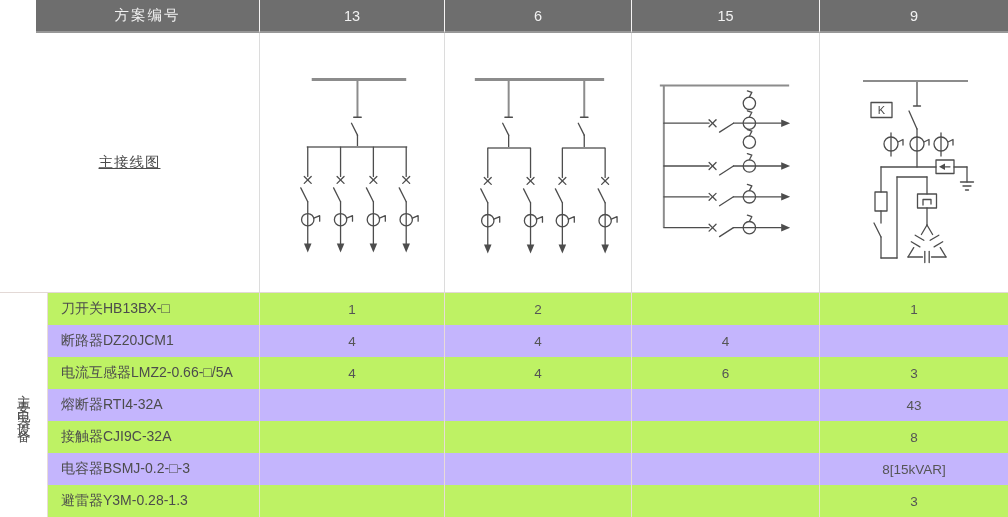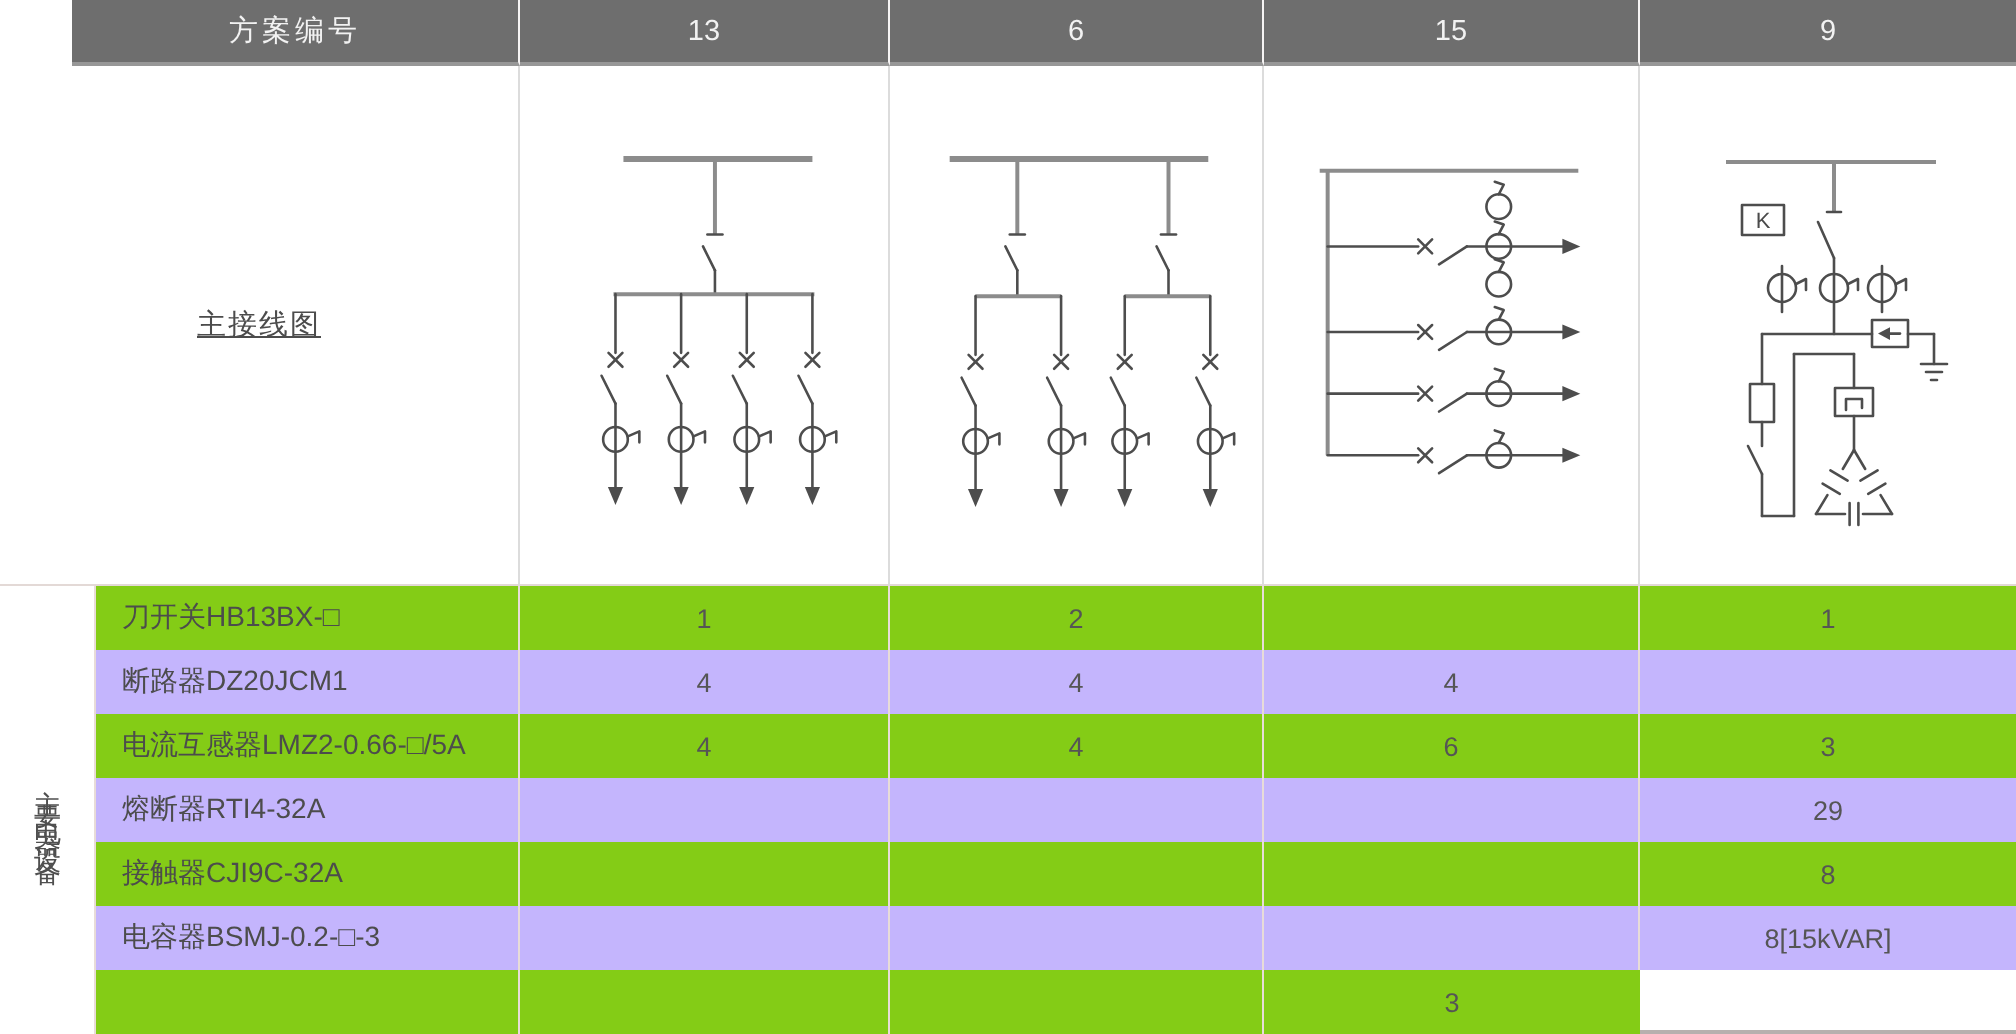--- a/index.html
+++ b/index.html
@@ -39,21 +39,21 @@
     font-size:14px;color:#4c4c4c;
     display:flex;align-items:center;
     padding-left:13px;border-right:1px solid #e8dcd8;
   }
   .val{
     font-size:13.5px;color:#555;
     display:flex;align-items:center;justify-content:center;
     border-right:1px solid #e8dcd8;
   }
   .val.last{border-right:none;}
-  .pink{background:#84cc16;}
+  .pink{background:#bef264;}
   .white{background:#c4b5fd;}
   
   .ln{stroke:#4d4d4d;stroke-width:1.3;fill:none;stroke-linecap:round;stroke-linejoin:round;}
   .ar{fill:#4d4d4d;stroke:none;}
   .bus{stroke:#8c8c8c;stroke-width:3;fill:none;}
   .bus2{stroke:#8c8c8c;stroke-width:2;fill:none;}
   .ktxt{font-size:11px;fill:#4a4a4a;font-family:"Liberation Sans","DejaVu Sans",sans-serif;}
 </style>
 </head>
 <body>
@@ -239,32 +239,33 @@
   <div class="name pink">电流互感器LMZ2-0.66-□/5A</div>
   <div class="val pink">4</div>
   <div class="val pink">4</div>
   <div class="val pink">6</div>
   <div class="val pink last">3</div>
 
   <div class="name white">熔断器RTI4-32A</div>
   <div class="val white"></div>
   <div class="val white"></div>
   <div class="val white"></div>
-  <div class="val white last">29</div>
+  <div class="val white last">43</div>
 
   <div class="name pink">接触器CJI9C-32A</div>
   <div class="val pink"></div>
   <div class="val pink"></div>
   <div class="val pink"></div>
   <div class="val pink last">8</div>
 
   <div class="name white">电容器BSMJ-0.2-□-3</div>
   <div class="val white"></div>
   <div class="val white"></div>
   <div class="val white"></div>
   <div class="val white last">8[15kVAR]</div>
 
+  <div class="name pink">避雷器Y3M-0.28-1.3</div>
   <div class="val pink"></div>
   <div class="val pink"></div>
   <div class="val pink"></div>
   <div class="val pink last">3</div>
 
 </div>
 
 </body></html>

